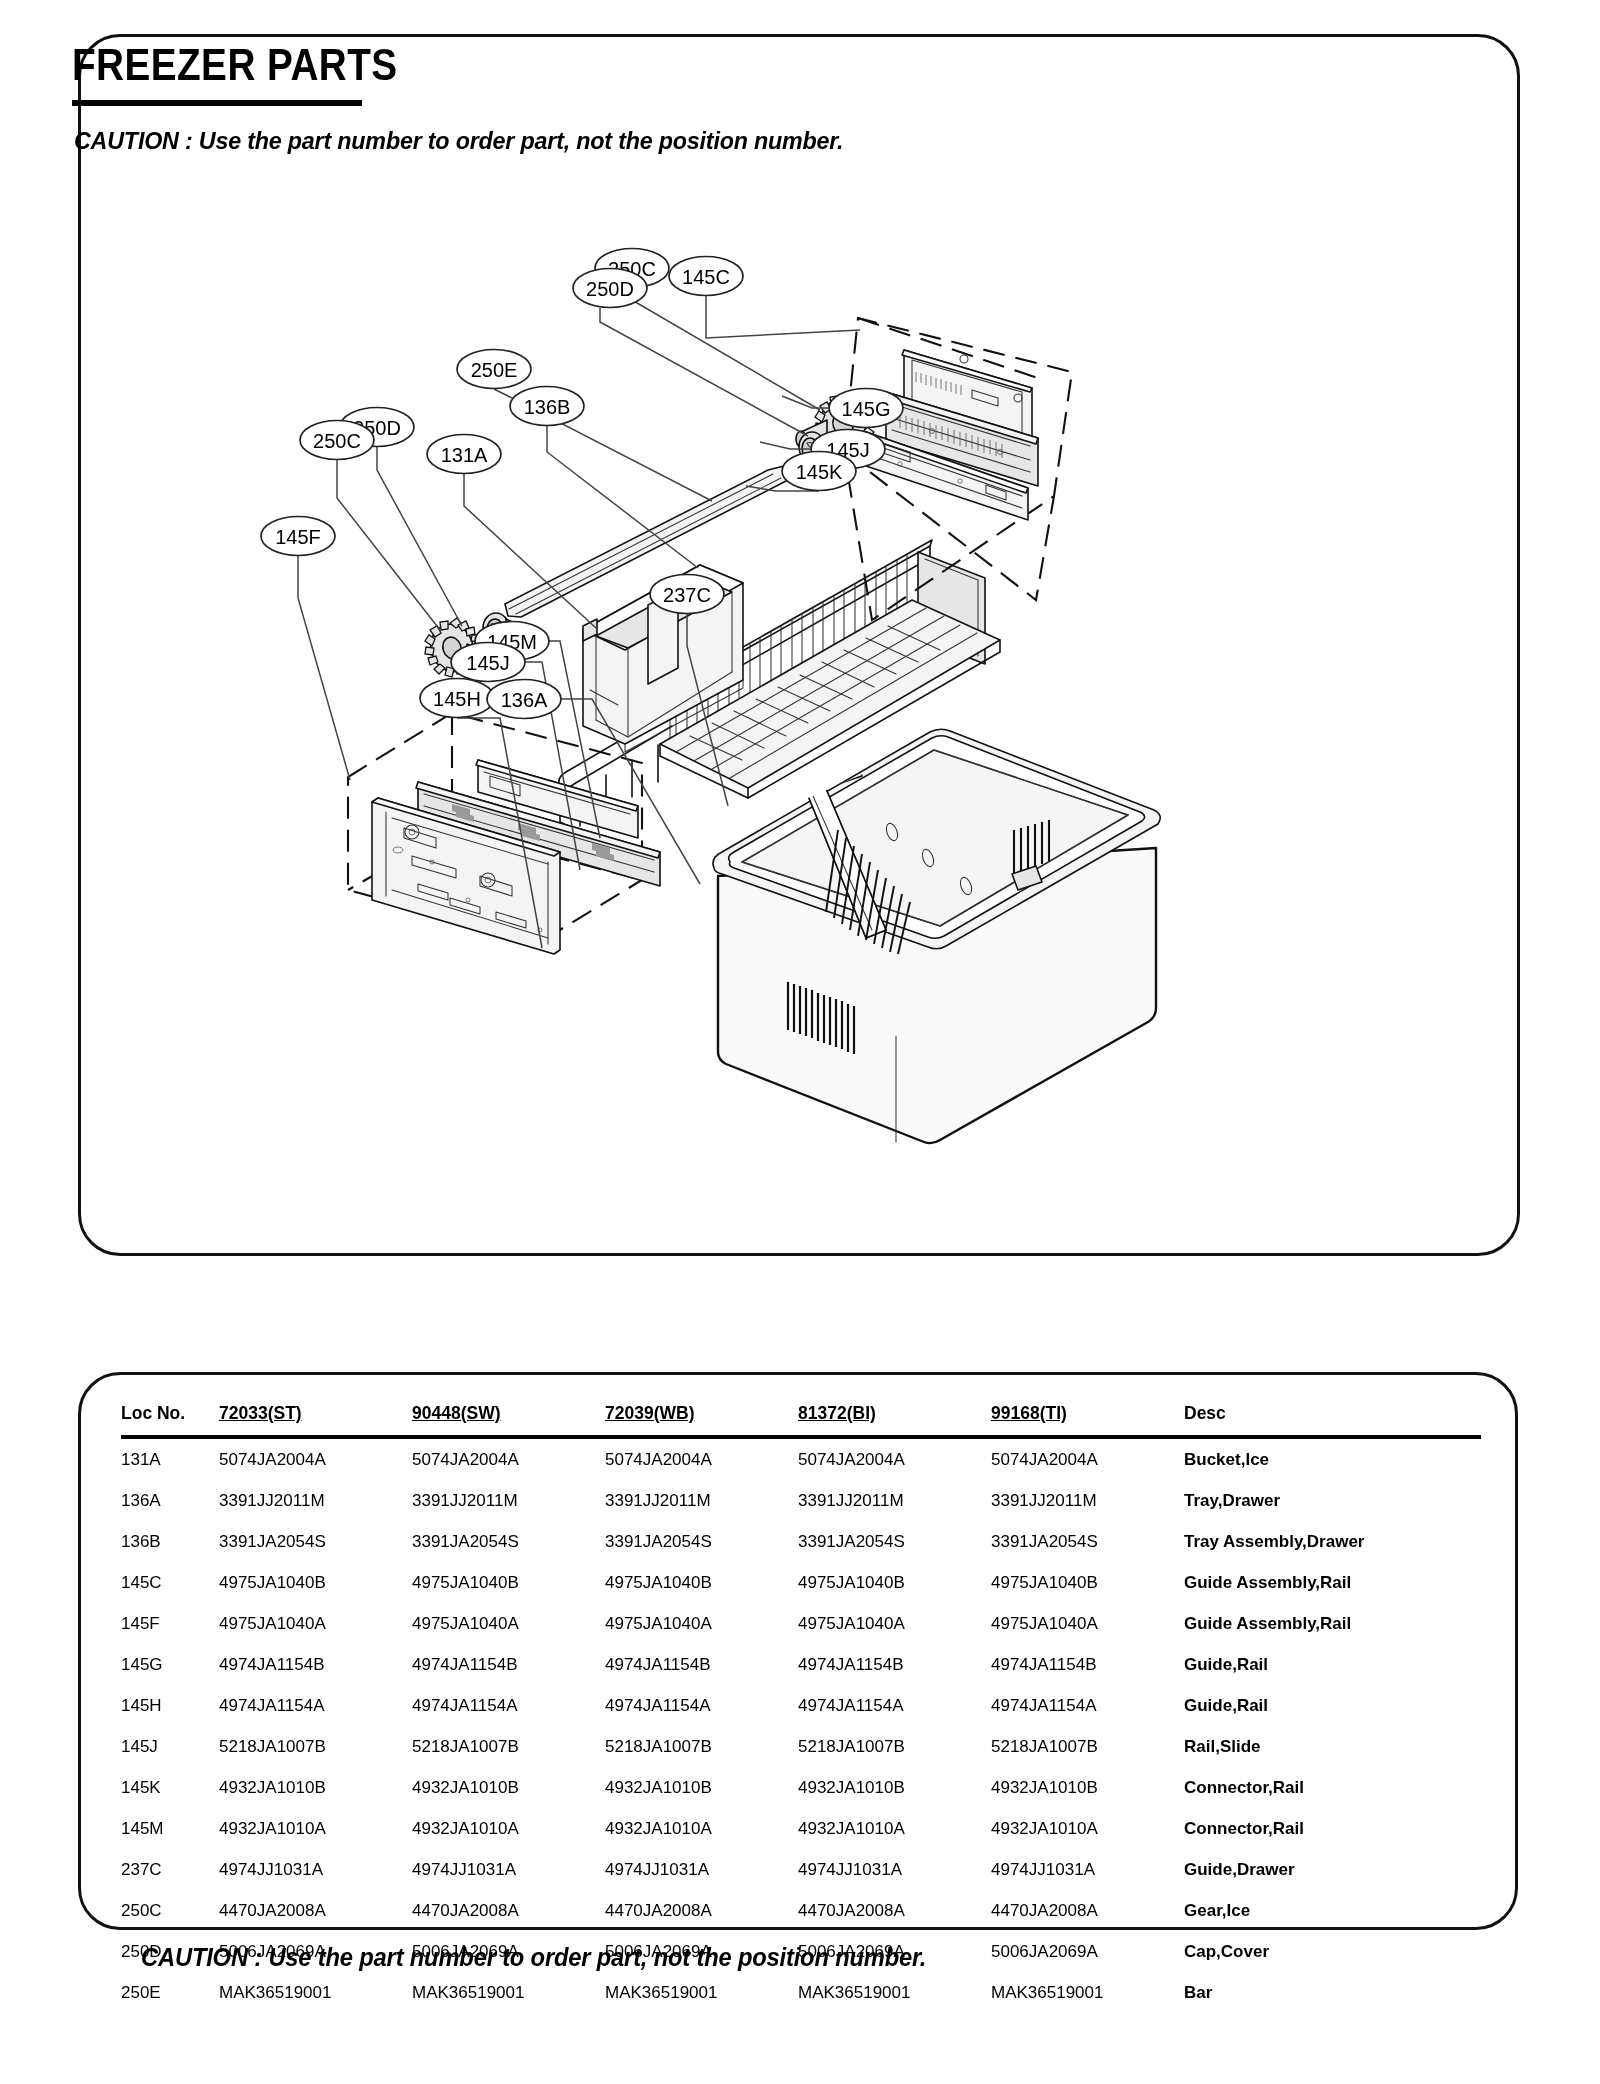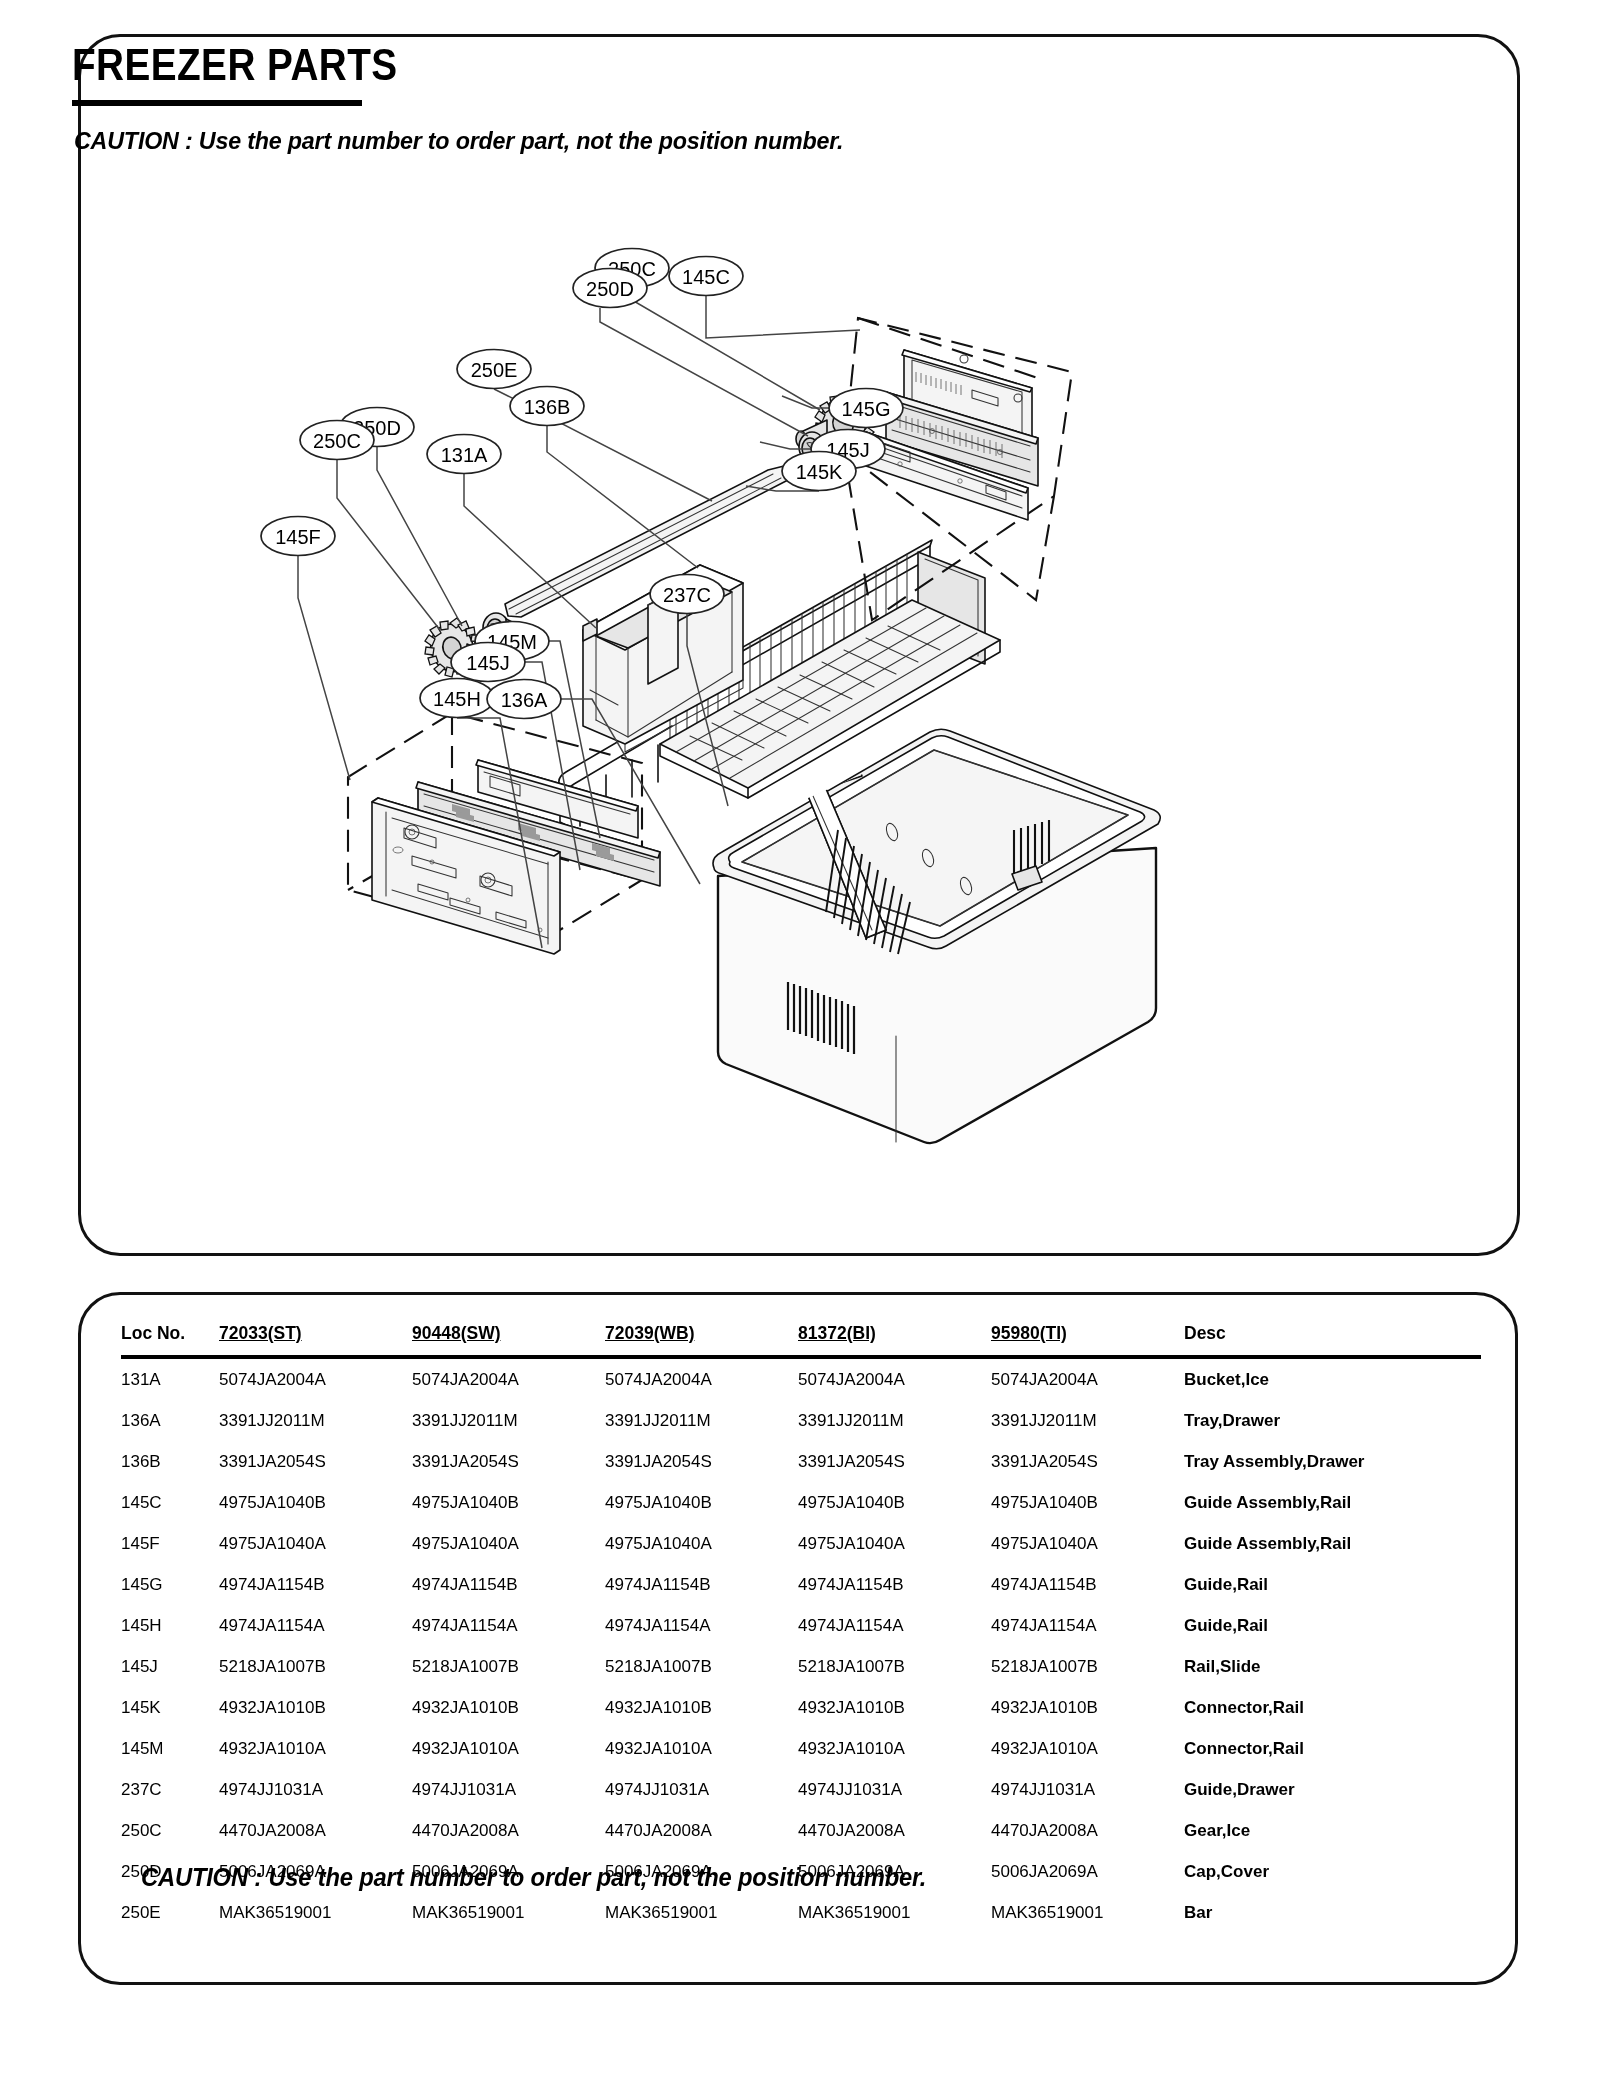--- a/index.html
+++ b/index.html
@@ -1,19 +1,19 @@
 <!DOCTYPE html>
 <html><head>
 <meta charset="utf-8">
 <style>
   html,body{margin:0;padding:0;background:#fff;}
   body{width:1600px;height:2084px;font-family:"Liberation Sans",sans-serif;color:#000;position:relative;overflow:hidden;}
   .panel{position:absolute;border:3px solid #111;border-radius:42px;background:#fff;box-sizing:border-box;}
   #diagram-panel{left:78px;top:34px;width:1442px;height:1222px;}
-  #table-panel{left:78px;top:1292px;width:1440px;height:693px;padding-left:15px;}
+  #table-panel{left:78px;top:1372px;width:1440px;height:558px;padding-left:15px;}
   #page-title{position:absolute;left:72px;top:40px;font-size:44px;font-weight:bold;letter-spacing:.5px;
     font-family:"Liberation Sans",sans-serif;transform:scaleX(.88);transform-origin:left center;}
   #title-rule{position:absolute;left:72px;top:100px;width:290px;height:6px;background:#000;}
   .caution{font-style:italic;font-weight:bold;font-size:24.5px;letter-spacing:-.2px;
     transform:scaleX(.95);transform-origin:left center;white-space:nowrap;}
   #caution-top{position:absolute;left:74px;top:127px;}
   #caution-bottom{position:absolute;left:60px;top:1910px;font-size:25px;}
   svg.art{position:absolute;left:0;top:0;}
   
   #parts-table{position:absolute;left:40px;top:26px;width:1360px;border-collapse:collapse;}
@@ -487,21 +487,21 @@
 
 <div class="panel" id="table-panel">
   <table id="parts-table">
     <thead>
       <tr>
         <th class="c-loc">Loc No.</th>
         <th class="c-p">72033(ST)</th>
         <th class="c-p">90448(SW)</th>
         <th class="c-p">72039(WB)</th>
         <th class="c-p">81372(BI)</th>
-        <th class="c-p">95980(TI)</th>
+        <th class="c-p">99168(TI)</th>
         <th class="c-desc">Desc</th>
       </tr>
     </thead>
     <tbody id="parts-table-body">
         <tr>
           <td class="c-loc">131A</td>
           <td class="c-p">5074JA2004A</td>
           <td class="c-p">5074JA2004A</td>
           <td class="c-p">5074JA2004A</td>
           <td class="c-p">5074JA2004A</td>

